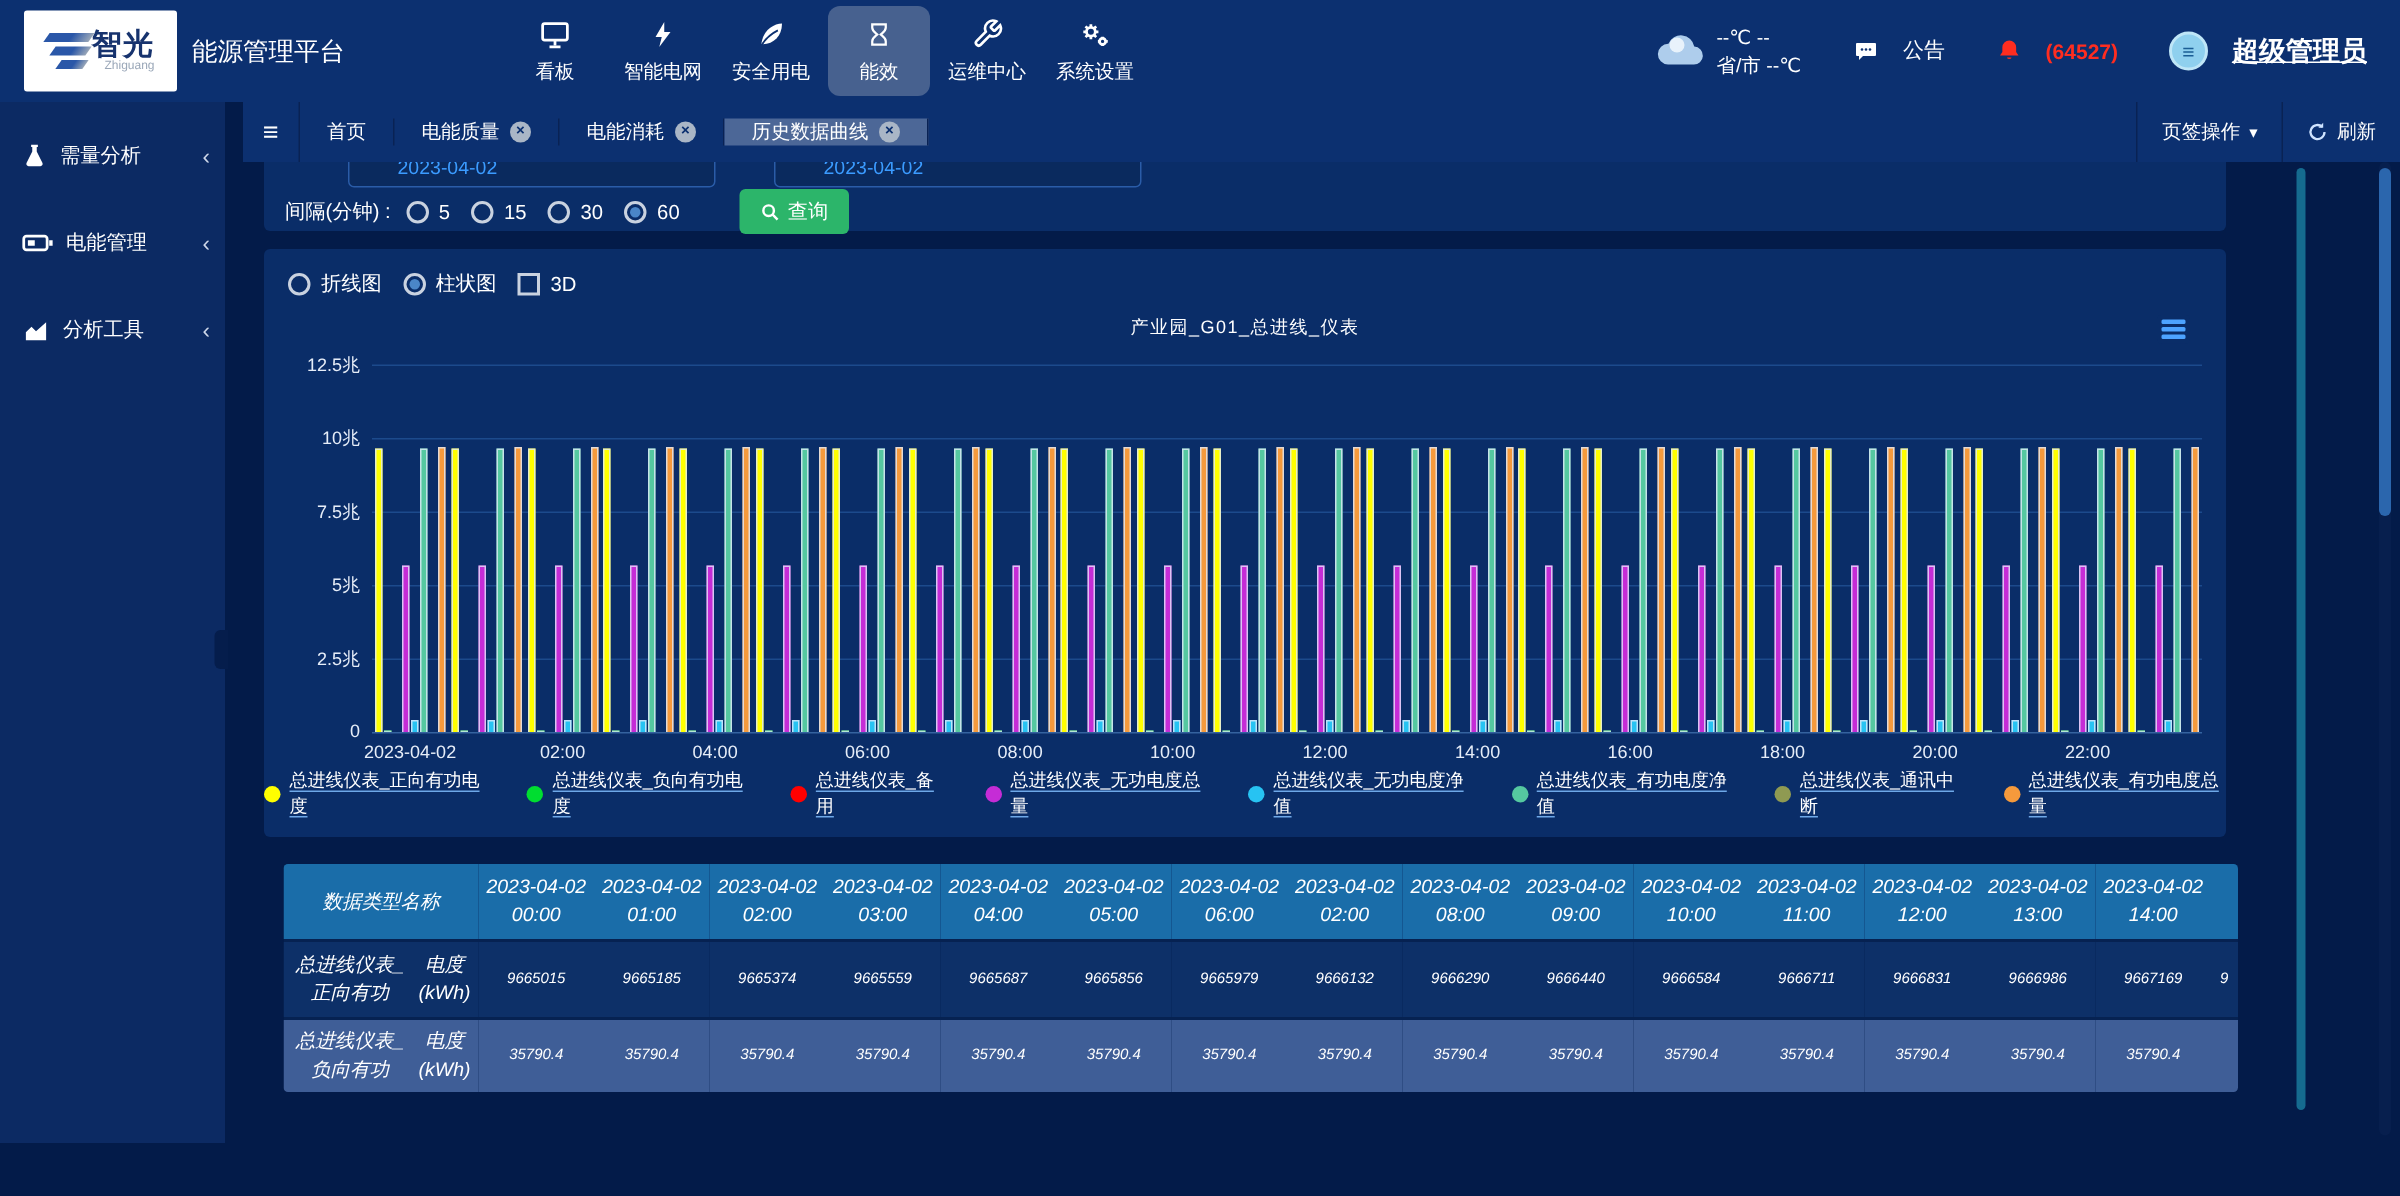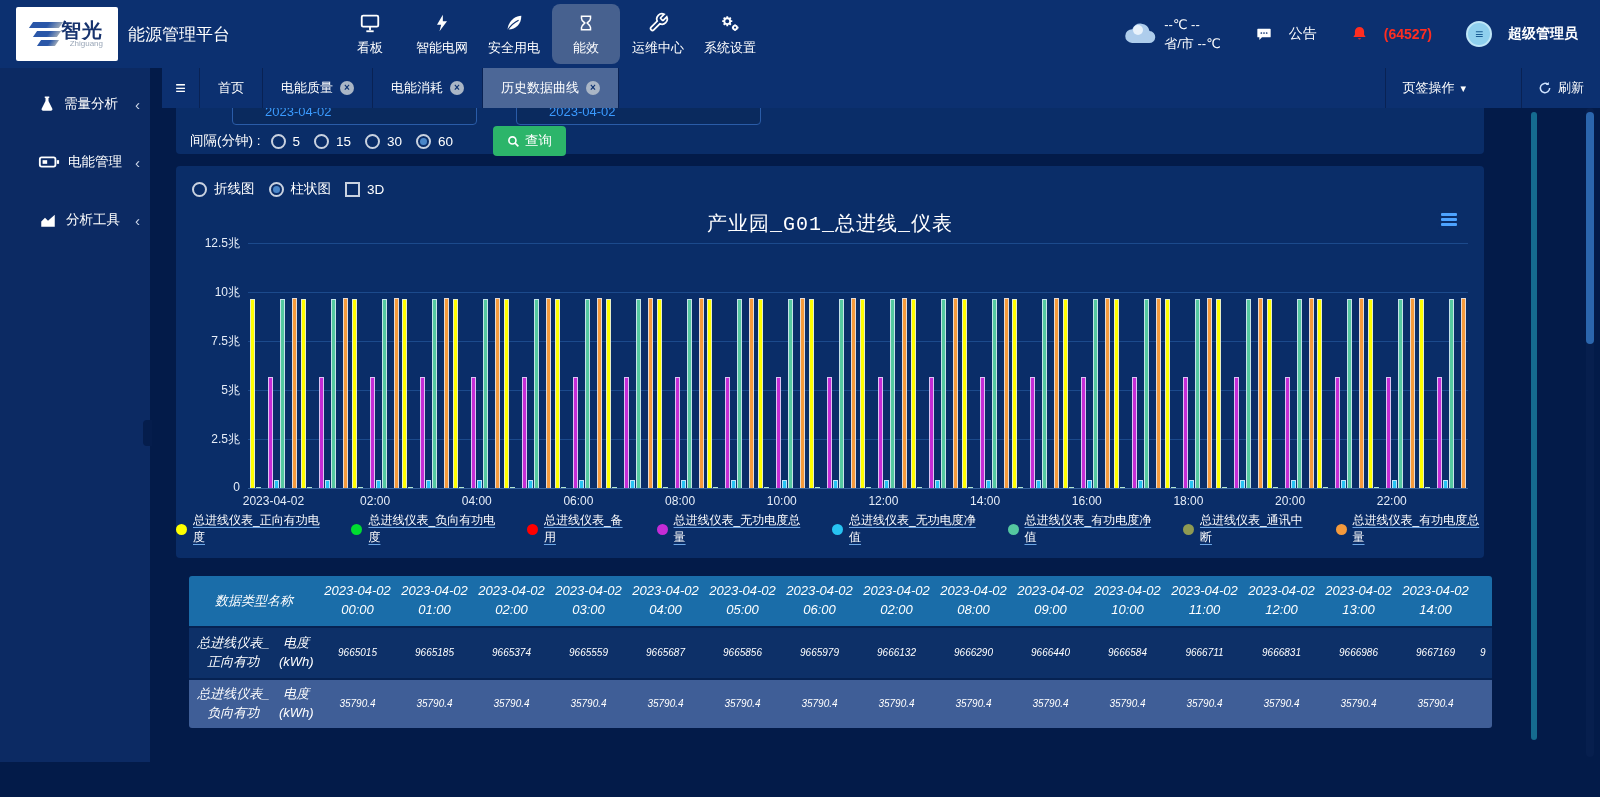--- a/index.html
+++ b/index.html
@@ -22,58 +22,58 @@
   .nav-item { width:68px; height:60px; margin-top:0; display:flex; flex-direction:column; align-items:center; justify-content:center; gap:5px; cursor:pointer; border-radius:8px; }
   .nav-item .nv-ic { height:22px; display:flex; align-items:center; }
   .nav-item .nv-lb { font-size:13px; }
   .nav-item.active { background:#47618f; }
   .nav-right { margin-left:auto; display:flex; align-items:center; gap:34px; padding-right:22px; }
   .weather { display:flex; align-items:center; gap:6px; font-size:13px; line-height:1.5; }
   .weather .wlines { text-align:left; }
   .hdr-link { display:flex; align-items:center; gap:16px; font-size:14px; cursor:pointer; }
   .alarm { color:#ff2d20; font-weight:bold; font-size:14px; }
   .avatar { width:26px; height:26px; border-radius:50%; background:#8fd0ee; border:2px solid #bfe6f7; color:#1a5d94; display:flex; align-items:center; justify-content:center; font-size:14px; font-weight:bold; }
-  .user-name { font-size:14px; font-weight:bold; }
+  .user-name { font-size:18px; font-weight:bold;text-decoration:underline; }
 
   
-  .sidebar { position:absolute; top:68px; left:0; width:150px; bottom:35px; background:#0c2a63; z-index:4;padding-left:24px; }
+  .sidebar { position:absolute; top:68px; left:0; width:150px; bottom:35px; background:#0c2a63; z-index:4; }
   .side-item { display:flex; align-items:center; gap:8px; padding:0 10px 0 14px; height:44px; margin-top:14px; font-size:13.5px; cursor:pointer; }
   .side-item .si-lb { flex:1; }
   .side-item .chev { color:#cfd8ea; font-size:15px; }
   .side-handle { position:absolute; right:-2px; top:352px; width:9px; height:26px; background:#051d4c; border-radius:4px 0 0 4px; }
 
   
   .content-col { position:absolute; top:68px; left:150px; right:0; bottom:35px; background:#031b49; }
   .tabbar { position:absolute; top:0; left:12px; right:0; height:40px; background:#0c3070; display:flex; align-items:stretch; }
   .hamburger { width:38px; display:flex; align-items:center; justify-content:center; font-size:18px; border-right:1px solid #092254; cursor:pointer; }
-  .tabs { display:flex; }
+  .tabs { display:flex;align-items:center; }
   .tab { display:flex; align-items:center; gap:7px; padding:0 18px; font-size:13px; border-right:1px solid #092254; cursor:pointer; white-space:nowrap; }
   .tab.active { background:#4c6797; }
   .tab-close { width:14px; height:14px; border-radius:50%; background:#aab6c6; color:#0c3070; font-size:10px; line-height:14px; text-align:center; font-weight:bold; }
-  .tab-actions { margin-left:auto; display:flex; align-items:stretch;gap:39px; }
+  .tab-actions { margin-left:auto; display:flex; align-items:stretch; }
   .tab-act { display:flex; align-items:center; gap:6px; padding:0 16px; font-size:13px; border-left:1px solid #092254; cursor:pointer; }
   .caret { font-size:11px; }
 
   
   .content-body { position:absolute; top:40px; left:12px; right:0; bottom:0; overflow:hidden; }
   .card { background:#0a2d68; border-radius:4px; }
   .query-card { margin:-16px 14px 0 14px; width:1308px; height:62px; position:relative; }
   .date-input { position:absolute; top:3px; width:245px; height:30px; background:#0a2a5e; border:1px solid #2a5ca8; border-radius:4px; color:#3b9bff; font-size:13px; padding:8px 10px 0 32px; overflow:hidden; }
   .date-input.d1 { left:56px; } .date-input.d2 { left:340px; }
   .interval-row { position:absolute; left:14px; top:34px; display:flex; align-items:center; gap:10px; font-size:13.5px; }
   .radio { width:15px; height:15px; border:2px solid #c9d2e0; border-radius:50%; position:relative; cursor:pointer; flex:none; }
   .radio.sel::after { content:""; position:absolute; inset:2px; border-radius:50%; background:#4a86c8; }
   .checkbox { width:15px; height:15px; border:2px solid #c9d2e0; cursor:pointer; flex:none; }
   .opt { display:flex; align-items:center; gap:7px; margin-right:14px; }
   .btn-query { display:flex; align-items:center; gap:5px; background:#2cb56a; border:none; color:#fff; font-size:13.5px; padding:6px 14px; border-radius:4px; margin-left:16px; cursor:pointer; font-family:inherit; }
 
   
   .chart-card { margin:12px 14px 0 14px; width:1308px; height:392px; position:relative; }
   .chart-opts { position:absolute; left:16px; top:14px; display:flex; align-items:center; font-size:13.5px; }
-  .chart-title { position:absolute; top:44px; left:0; right:0; text-align:center; font-size:20px; letter-spacing:1px;font-family:Liberation Mono, monospace; }
+  .chart-title { position:absolute; top:44px; left:0; right:0; text-align:center; font-size:12px; letter-spacing:1px; }
   .chart-menu { position:absolute; right:24px; top:44px; width:22px; height:19px; border-radius:3px; display:flex; flex-direction:column; justify-content:space-between; padding:3px 3px; background:#0a2d68; cursor:pointer; }
   .chart-menu i { display:block; height:3px; border-radius:1px; background:#4da3ff; }
   .plot-wrap { position:absolute; left:72px; top:77px; width:1220px; height:245px; }
   .gridline { position:absolute; left:0; right:0; height:1px; background:#1c4a8c; }
   .gridline.axis { background:#35639f; }
   .ylabel { position:absolute; right:1228px; width:60px; text-align:right; font-size:12px; color:#e6edf8; }
   .bar { position:absolute; bottom:0; width:5px; border:1px solid rgba(225,234,250,.8); border-bottom:none; }
   .xlabel { position:absolute; top:251px; transform:translateX(-50%); font-size:12px; color:#e6edf8; white-space:nowrap; }
   .legend { position:absolute; left:0; right:0; top:346px; display:flex; justify-content:center; gap:27px; }
   .lg-item { display:flex; align-items:center; gap:6px; cursor:pointer; }

